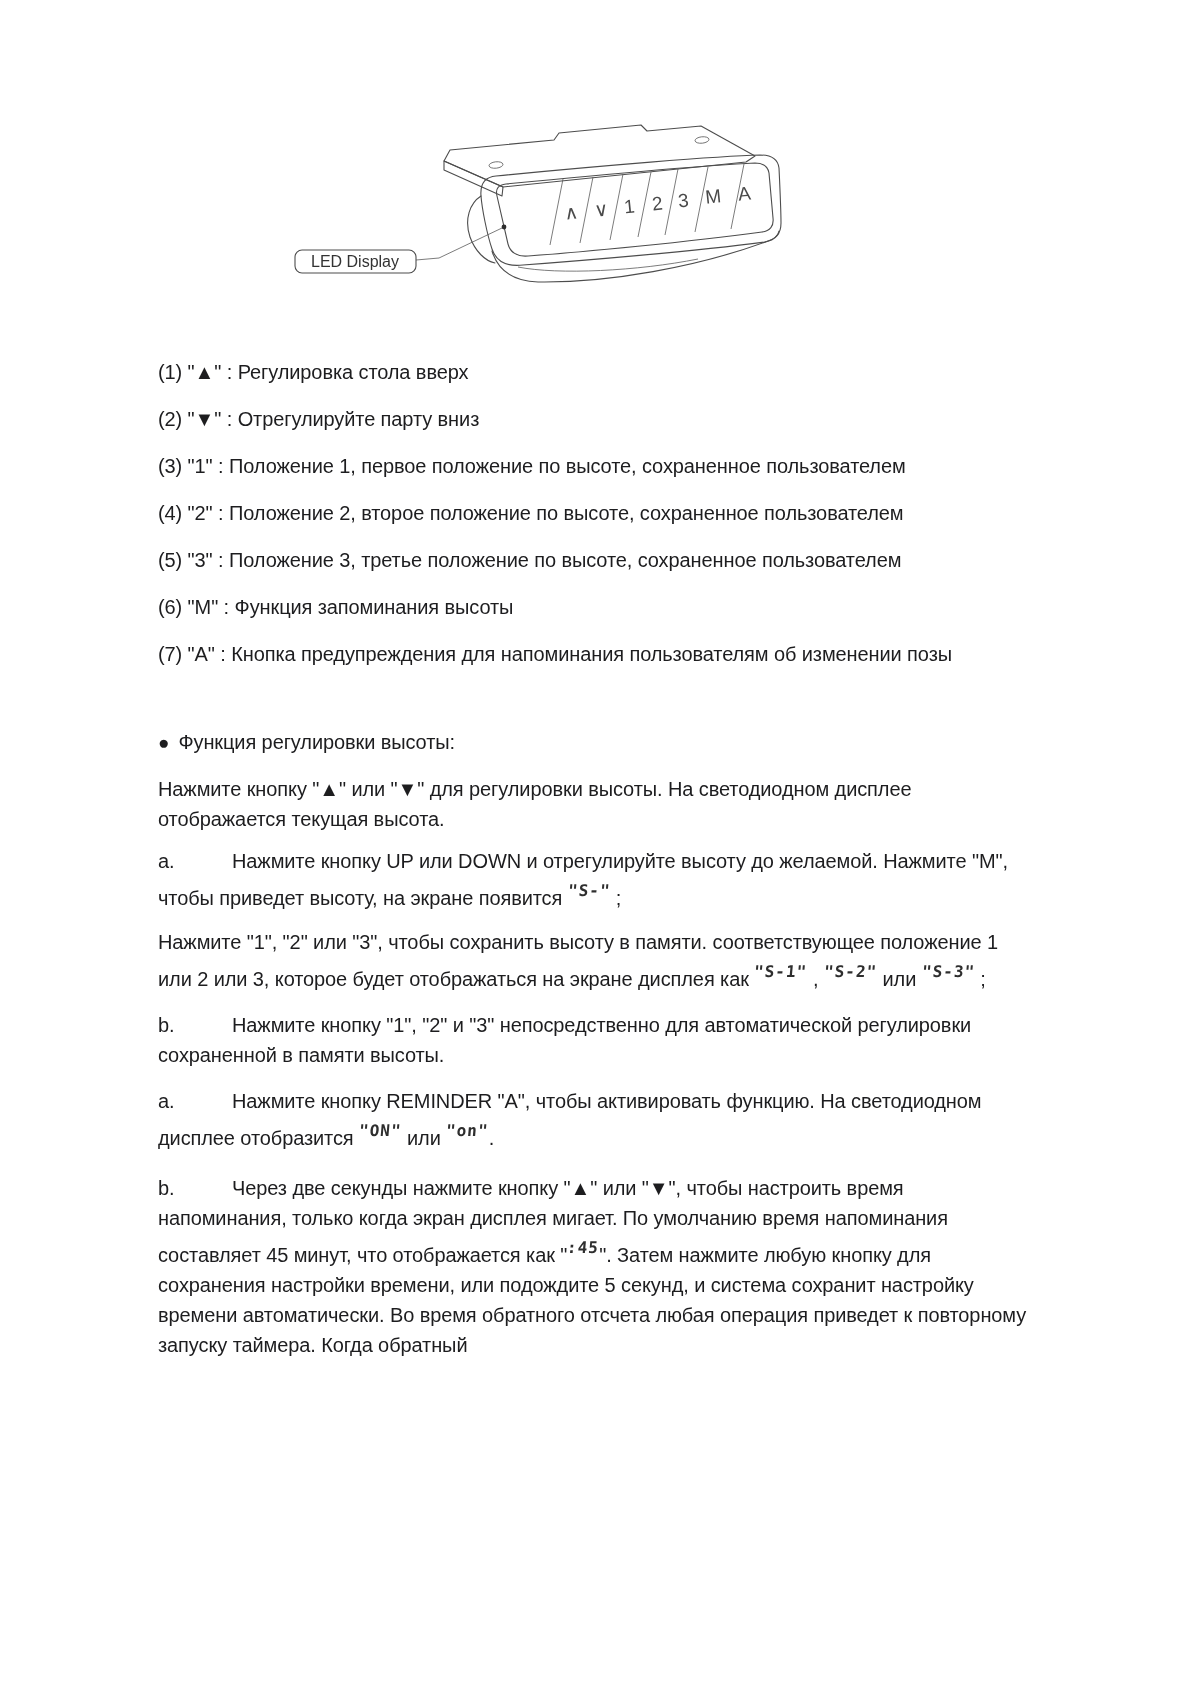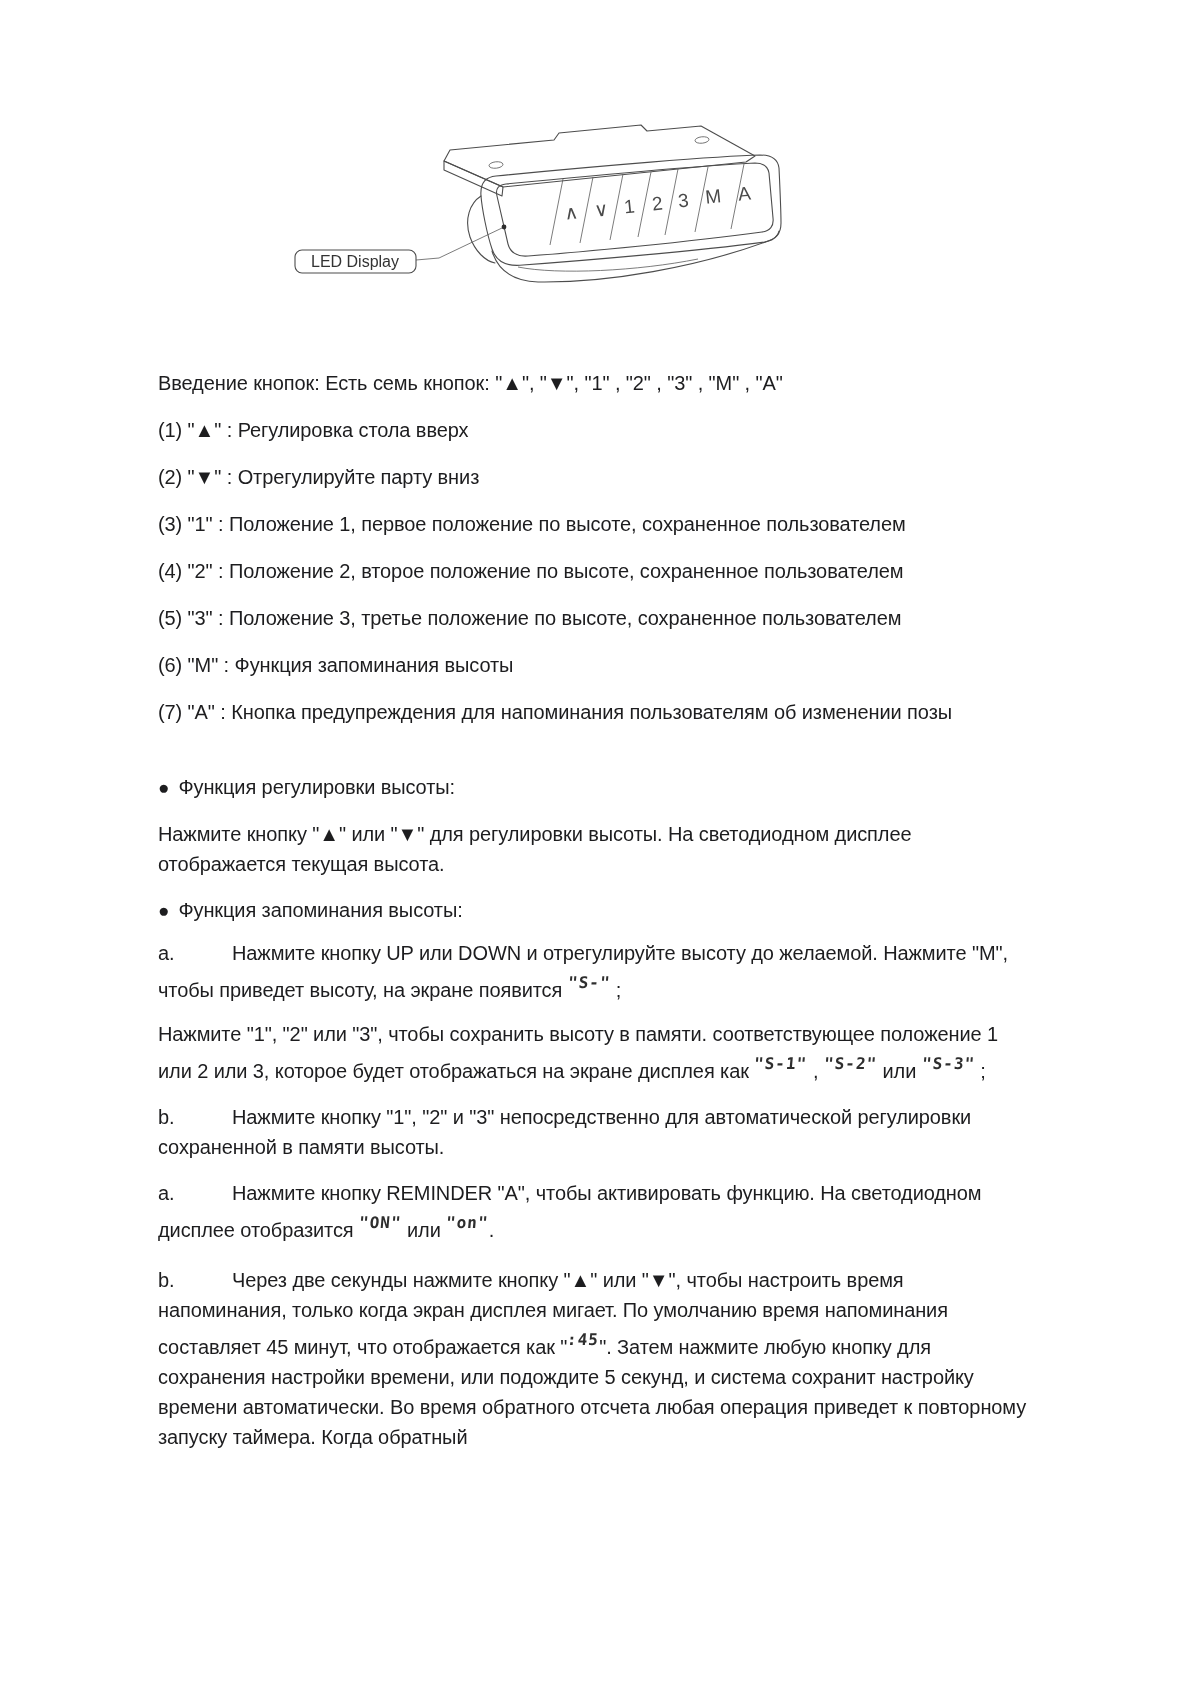--- a/index.html
+++ b/index.html
@@ -7,21 +7,21 @@
     width:1191px;height:1684px;position:relative;overflow:hidden;
     font-family:"Liberation Sans","DejaVu Sans",sans-serif;
     color:#1d1d1f;font-size:20px;
   }
   .figure{position:relative;width:100%;height:340px;}
   .figure svg{position:absolute;left:272px;top:105px;}
   .content{padding:0 158px;}
   p{margin:0;line-height:30px;letter-spacing:-0.1px;}
   .intro{margin-top:28px;}
   .btn-item{margin-top:17px;}
-  .bullet-head{margin-top:45px;}
+  .bullet-head{margin-top:58px;}
   .bullet-head.tight{margin-top:16px;}
   .bullet{display:inline-block;font-size:19px;margin-right:9px;vertical-align:0px;}
   .body-para{margin-top:16px;}
   .step{margin-top:12px;}
   .step-b{margin-top:16px;}
   .p123{margin-top:14px;}
   .rem-a{margin-top:16px;}
   .rem-b{margin-top:20px;}
   .marker{display:inline-block;width:74px;}
   .disp{
@@ -80,35 +80,33 @@
 
     <circle cx="506" cy="228" r="2.4" fill="#2c2c2c"></circle>
     <path class="lineart-thin" d="M 418 261 L 441 259 L 504 229"></path>
     <rect class="lineart" x="297" y="251" width="121" height="23" rx="7" fill="#ffffff"></rect>
     <text class="callout-text" x="357" y="268" text-anchor="middle">LED Display</text>
   </svg>
 </div>
 
 <div class="content">
 
-  <p class="intro">Введение кнопок: Есть семь кнопок: "▲", "▼", "1" , "2" , "3" , "M" , "A"</p>
 
   <p class="btn-item">(1) "▲" : Регулировка стола вверх</p>
   <p class="btn-item">(2) "▼" : Отрегулируйте парту вниз</p>
   <p class="btn-item">(3) "1" : Положение 1, первое положение по высоте, сохраненное пользователем</p>
   <p class="btn-item">(4) "2" : Положение 2, второе положение по высоте, сохраненное пользователем</p>
   <p class="btn-item">(5) "3" : Положение 3, третье положение по высоте, сохраненное пользователем</p>
   <p class="btn-item">(6) "M" : Функция запоминания высоты</p>
   <p class="btn-item">(7) "A" : Кнопка предупреждения для напоминания пользователям об изменении позы</p>
 
   <p class="bullet-head"><span class="bullet">●</span><span>Функция регулировки высоты:</span></p>
 
   <p class="body-para">Нажмите кнопку "▲" или "▼" для регулировки высоты. На светодиодном дисплее отображается текущая высота.</p>
 
-  <p class="bullet-head tight"><span class="bullet">●</span><span>Функция запоминания высоты:</span></p>
 
   <p class="step"><span class="marker">a.</span><span>Нажмите кнопку UP или DOWN и отрегулируйте высоту до желаемой. Нажмите "M", чтобы приведет высоту, на экране появится</span>
     <span class="disp">"S-"</span>
     <span>;</span></p>
 
   <p class="p123"><span>Нажмите "1", "2" или "3", чтобы сохранить высоту в памяти. соответствующее положение 1 или 2 или 3, которое будет отображаться на экране дисплея как</span>
     <span class="disp">"S-1"</span>
     <span>,</span>
     <span class="disp">"S-2"</span>
     <span>или</span>

